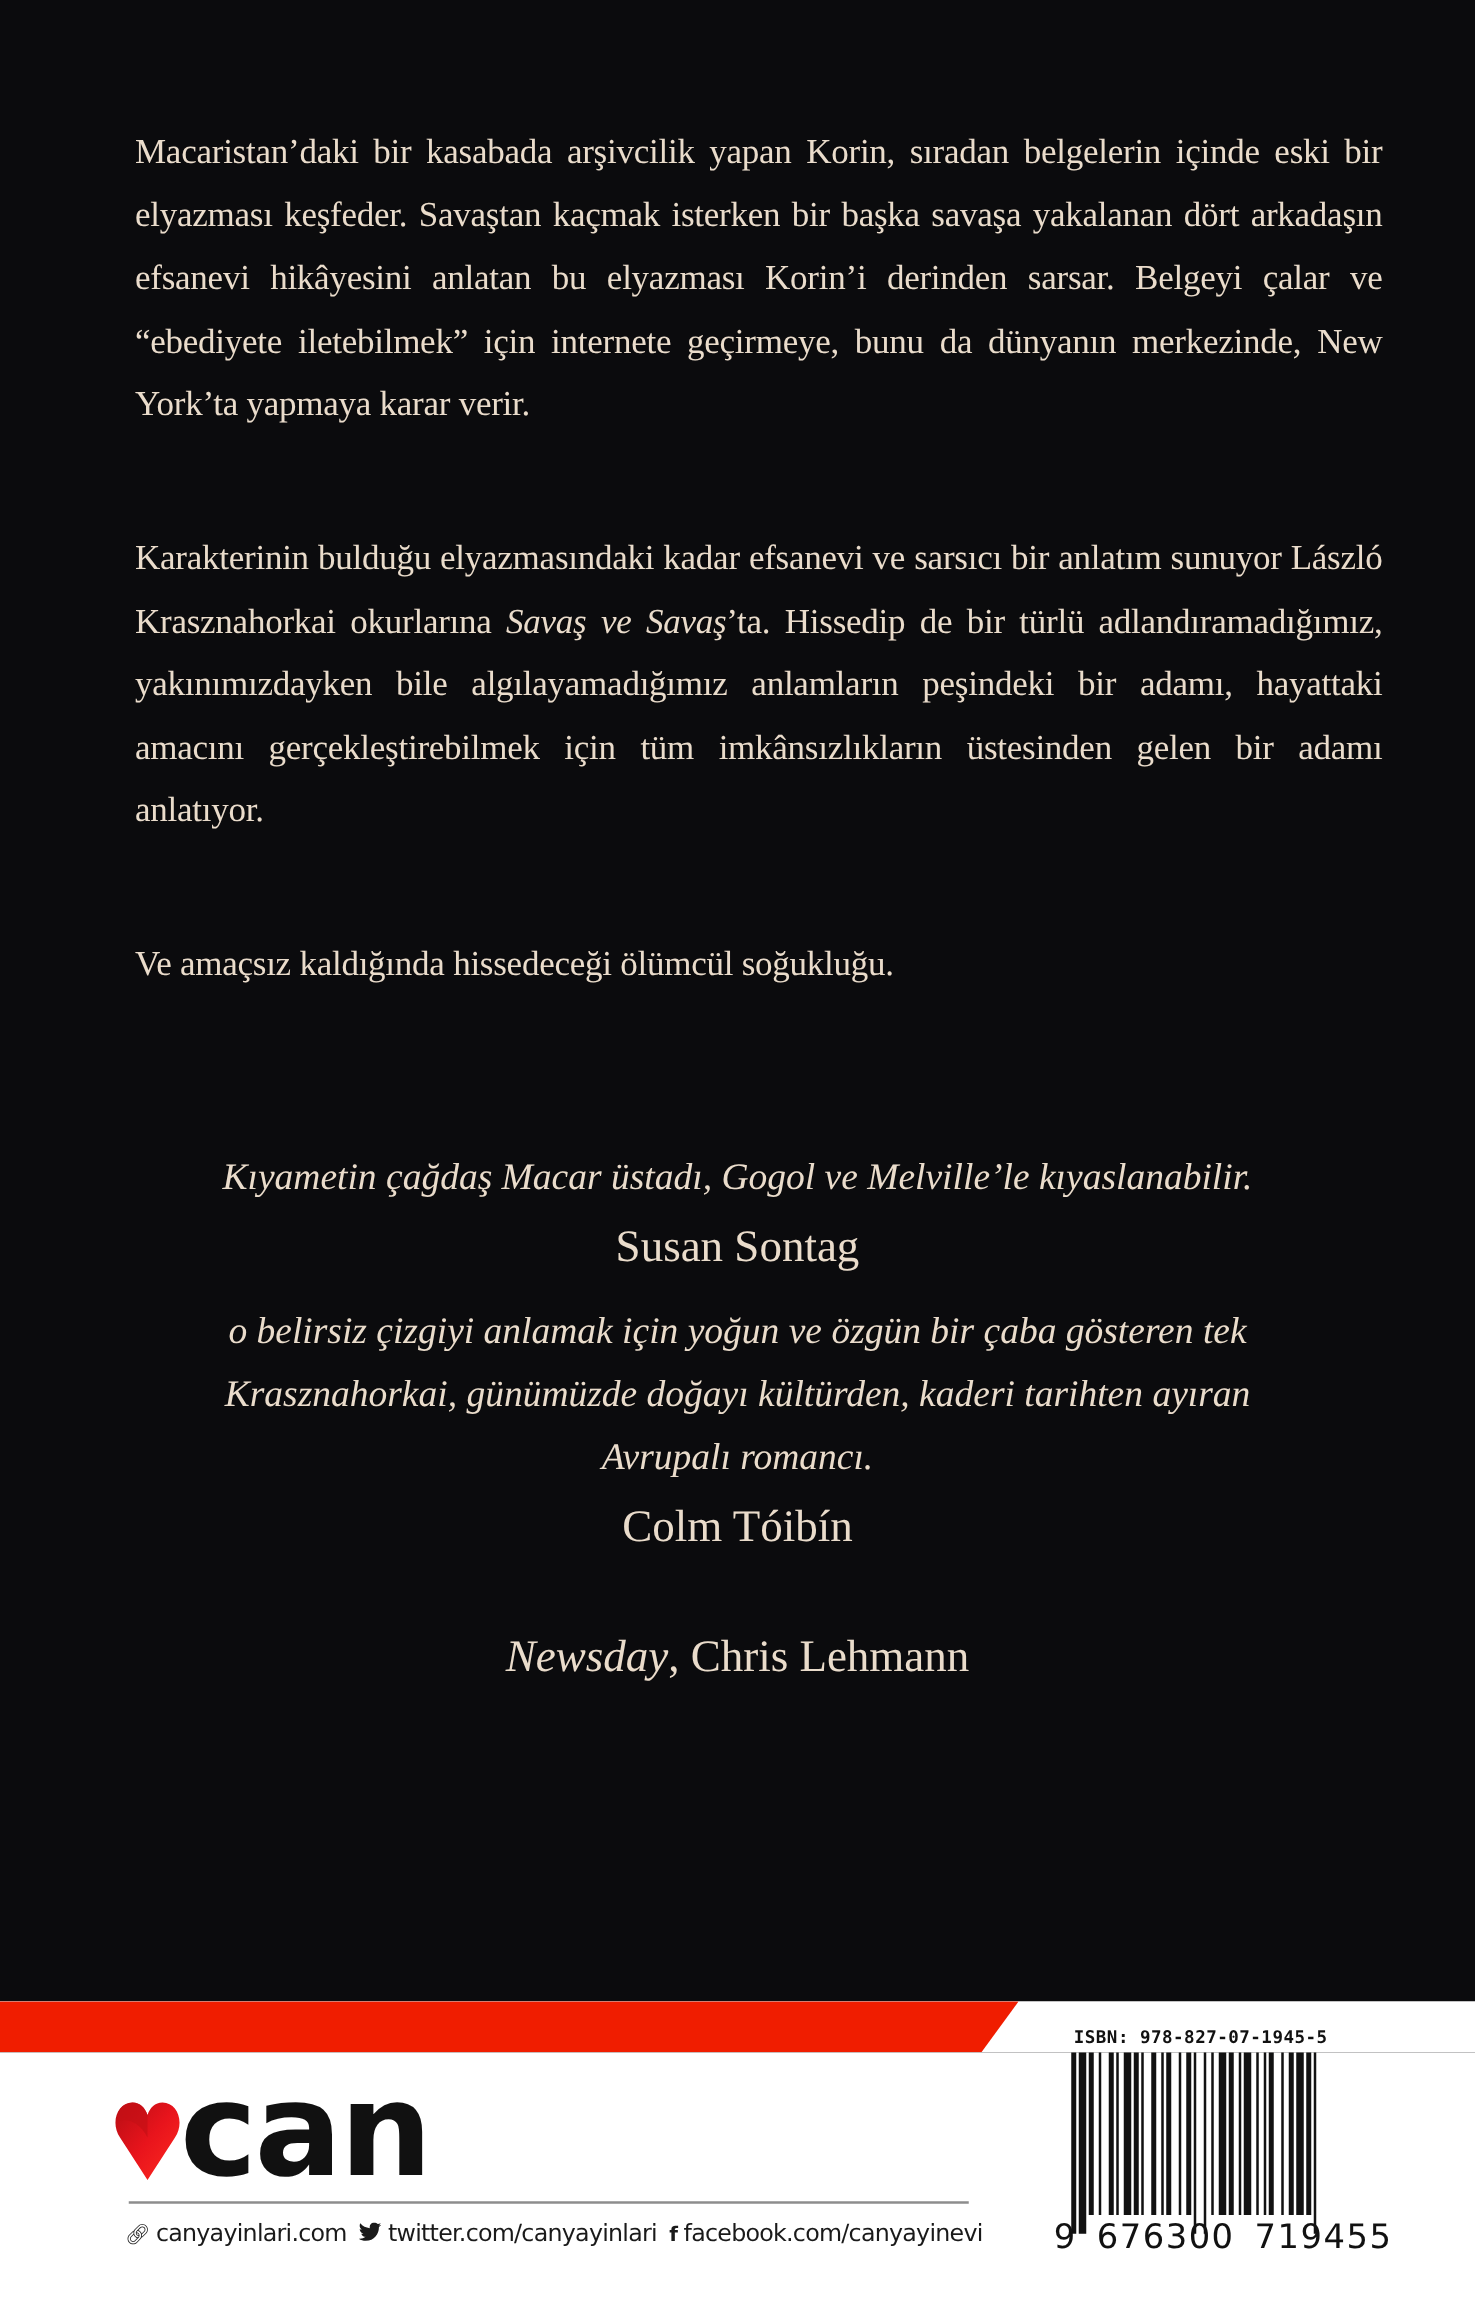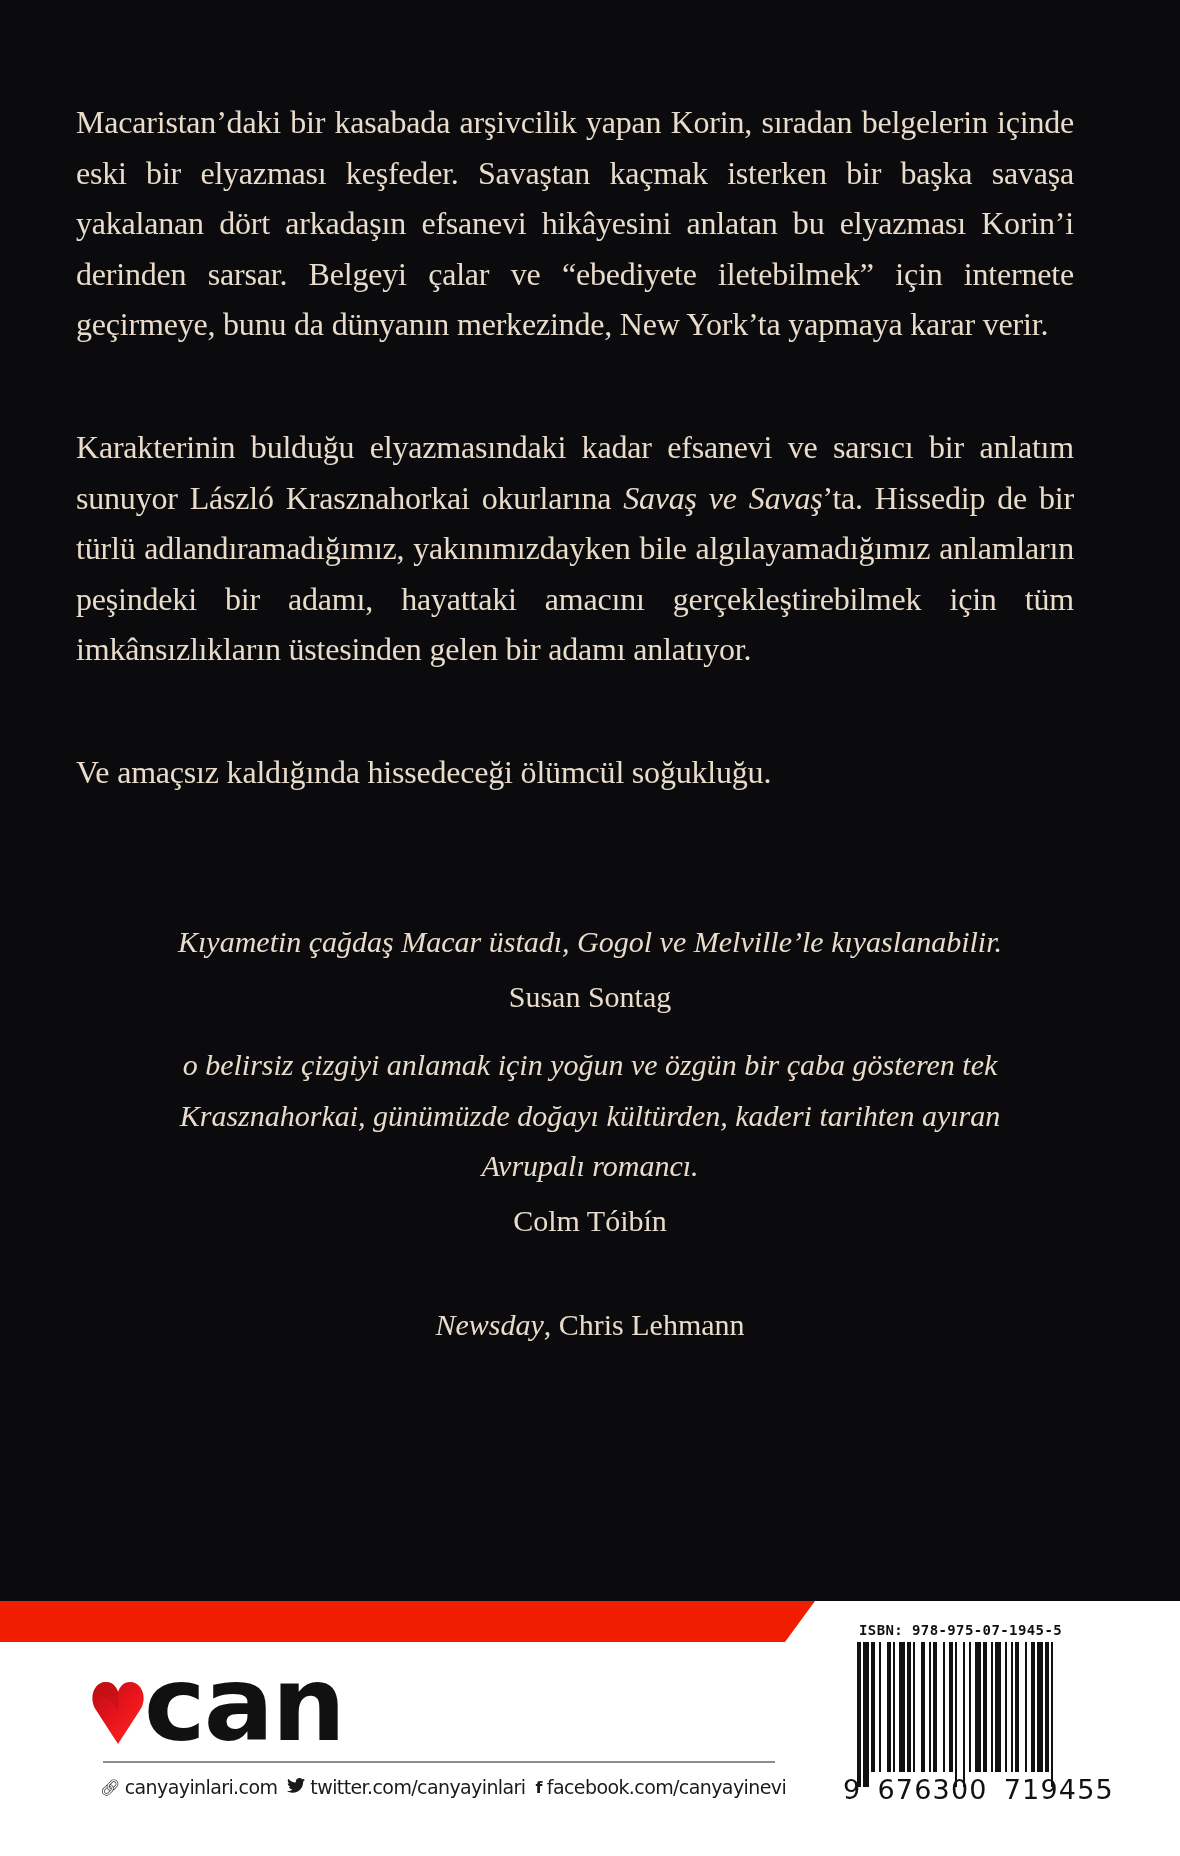--- a/index.html
+++ b/index.html
@@ -4,34 +4,34 @@
 <style>
   html, body { margin: 0; padding: 0; }
   body {
     width: 1180px; height: 1856px; position: relative; overflow: hidden;
     background: #0b0b0d;
     font-family: "Liberation Serif", "DejaVu Serif", serif;
     color: #eadccb;
   }
   .dark { position: absolute; left: 0; top: 0; width: 1180px; height: 1642px; background: #0b0b0d; }
   .blurb {
-    position: absolute; left: 76px; width: 998px;
-    font-size: 32px; line-height: 50.5px; text-align: justify;
+    position: absolute; left: 108px; width: 998px;
+    font-size: 28px; line-height: 50.5px; text-align: justify;
     letter-spacing: -0.2px;
   }
   .blurb p { margin: 0; }
   #p1 { top: 97px; }
   #p2 { top: 422px; }
   #p3 { top: 747px; }
   .quote {
     position: absolute; right: 90px; width: 1000px; text-align: center;
     font-size: 30px; line-height: 50.5px; font-style: italic;
   }
   .quote .line { display: block; }
-  .author { font-style: normal; font-size: 30px; margin-top: 4px; display: block; }
+  .author { font-style: normal; font-size: 36px; margin-top: 4px; display: block; }
   .author i { }
   #q1 { top: 917px; }
   #q2 { top: 1040px; }
   #q3 { top: 1296px; }
 
   .bottom { position: absolute; left: 0; top: 1642px; width: 1180px; height: 214px; background: #ffffff; }
   .white-top { position: absolute; left: 0; top: 1601px; width: 1180px; height: 41px; background: #ffffff; }
   .red-band {
     position: absolute; left: 0; top: 1601px; width: 815px; height: 41px;
     background: #f01d00;
@@ -136,21 +136,21 @@
     </span>
     <span>twitter.com/canyayinlari</span>
   </span>
   <span class="lnk">
     <span class="ico" style="font-weight:bold;">f</span>
     <span>facebook.com/canyayinevi</span>
   </span>
 </div>
 
 <div class="barcode-wrap">
-  <div class="isbn-label">ISBN: 978-975-07-1945-5</div>
+  <div class="isbn-label">ISBN: 978-827-07-1945-5</div>
   <div class="bars" id="bars">
       <span class="g" style="width: 4px;"></span>
       <span class="s" style="width: 2px;"></span>
       <span class="g" style="width: 6px;"></span>
       <span class="s" style="width: 2px;"></span>
       <span style="width: 4px;"></span>
       <span class="s" style="width: 4px;"></span>
       <span style="width: 2px;"></span>
       <span class="s" style="width: 6px;"></span>
       <span style="width: 4px;"></span>

